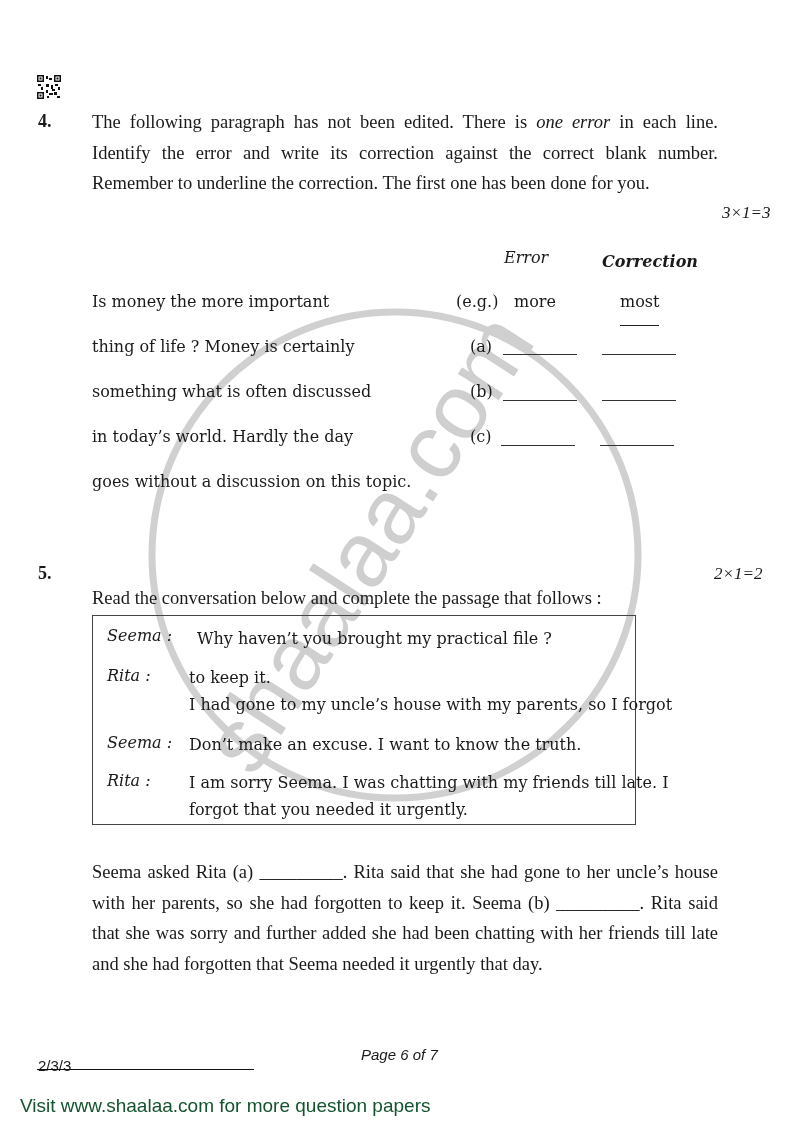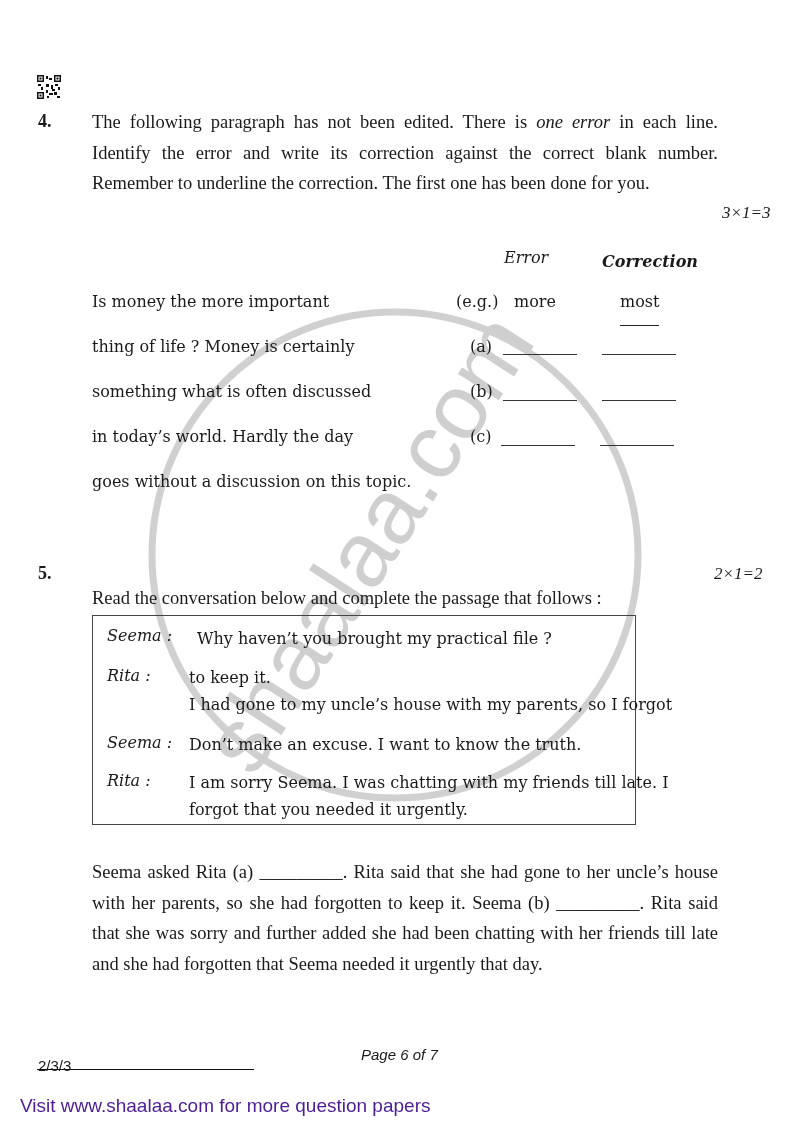--- a/index.html
+++ b/index.html
@@ -11,21 +11,21 @@
     .para { font-family: "Liberation Serif", serif; font-size: 18.5px; line-height: 30.5px; text-align: justify; }
     .marks { font-family: "Liberation Serif", serif; font-style: italic; font-size: 17px; }
     .row-text { font-family: "DejaVu Serif", serif; font-size: 16px; }
     .blank { display: inline-block; border-bottom: 1.3px solid #333; height: 14px; }
     .hdr-italic { font-family: "DejaVu Serif", serif; font-style: italic; font-size: 16px; }
     .convo-box { left: 92px; top: 615px; width: 544px; height: 210px; border: 1.5px solid #444; box-sizing: border-box; }
     .speaker { font-family: "DejaVu Serif", serif; font-style: italic; font-size: 16px; position: absolute; left: 14px; }
     .line { font-family: "DejaVu Serif", serif; font-size: 16px; position: absolute; left: 96px; width: 512px; line-height: 27px; }
     .footer-code { font-family: "Liberation Sans", sans-serif; font-size: 15px; }
     .footer-page { font-family: "Liberation Sans", sans-serif; font-style: italic; font-size: 15px; text-align: right; }
-    .visit { font-family: "Liberation Sans", sans-serif; font-size: 19px; color: #4c1d95; }
+    .visit { font-family: "Liberation Sans", sans-serif; font-size: 19px; color: #14532d; }
     .watermark { pointer-events: none; }
   </style>
 </head>
 <body>
 
 <svg class="abs watermark" style="left:0;top:0;" width="800" height="1131" viewBox="0 0 800 1131">
   <circle cx="395" cy="555" r="243" fill="none" stroke="#d0d0d0" stroke-width="7"></circle>
   <text x="395" y="560" text-anchor="middle" font-family="Liberation Sans, sans-serif" font-size="92" fill="#cfcfcf" transform="rotate(-57 395 560)">shaalaa.com</text>
 </svg>
 

